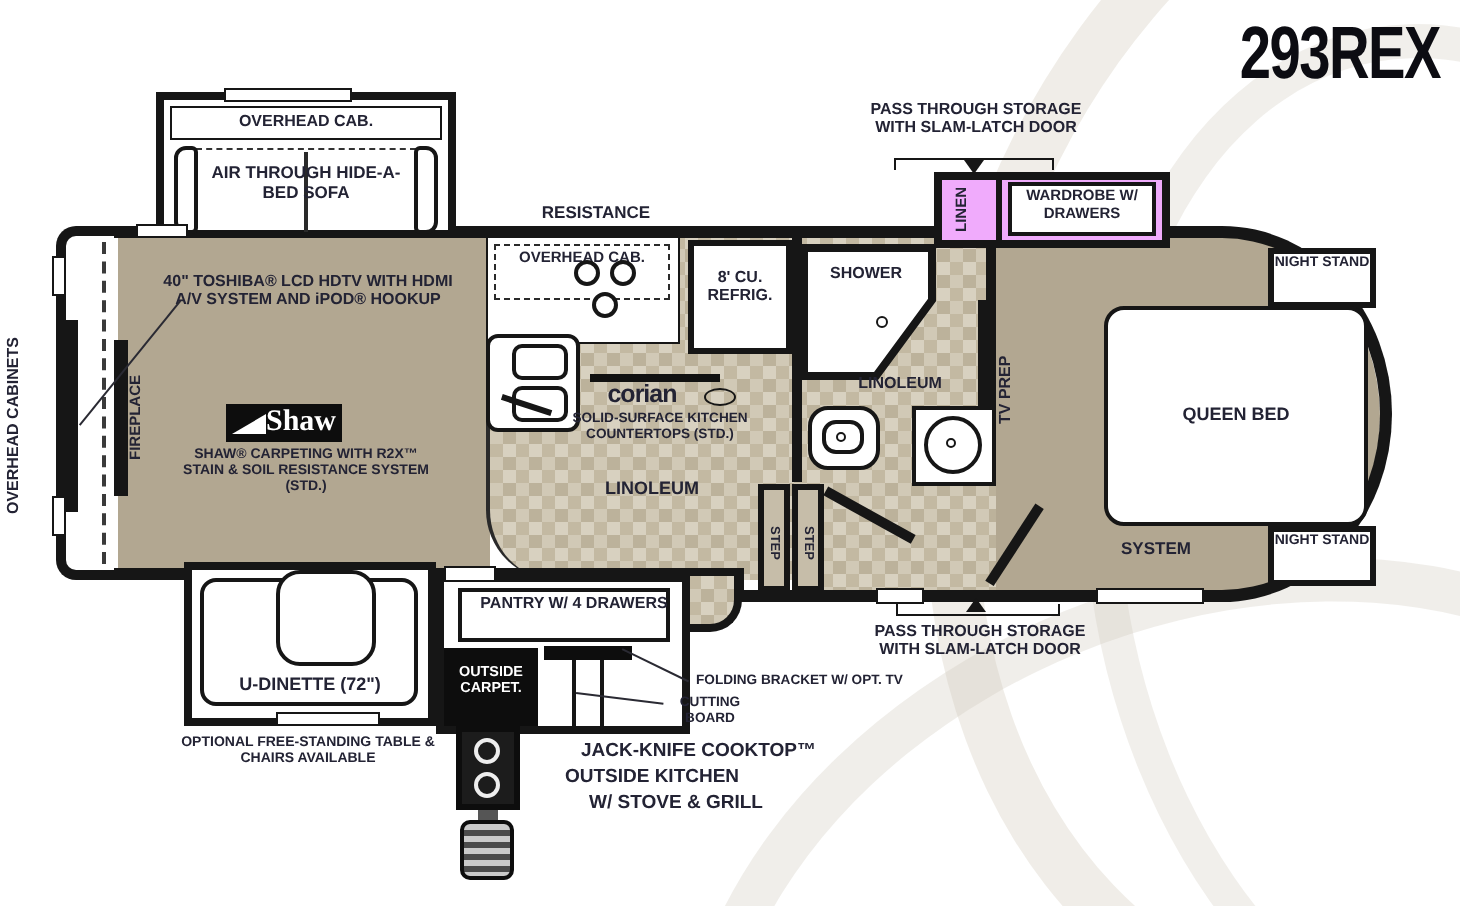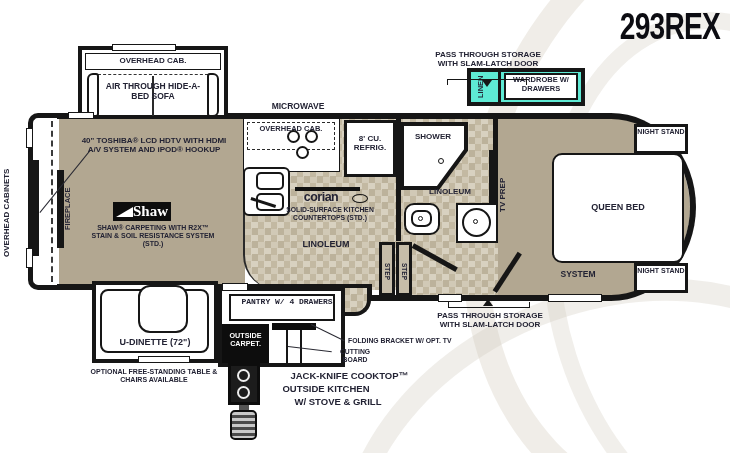--- a/index.html
+++ b/index.html
@@ -81,21 +81,21 @@
     <div class="lbl" style="left:3px;top:6px;width:136px;font-size:8px;">OVERHEAD CAB.</div>
     <div class="abs" style="left:16px;top:24px;width:110px;border-top:1.8px dashed #333;"></div>
     <div class="box" style="left:5px;top:23px;width:12px;height:44px;border-width:2px;border-radius:6px 3px 3px 6px;"></div>
     <div class="box" style="left:125px;top:23px;width:12px;height:44px;border-width:2px;border-radius:3px 6px 6px 3px;"></div>
     <div class="abs" style="left:70px;top:26px;width:1.8px;height:40px;background:#2a2a2a;"></div>
     <div class="lbl" style="left:18px;top:32px;width:106px;font-size:8.5px;">AIR THROUGH HIDE-A-BED SOFA</div>
   </div>
   <div class="window" style="left:112px;top:44px;width:64px;height:7px;"></div>
   <div class="window" style="left:68px;top:112px;width:26px;height:7px;"></div>
 
-  <div class="lbl" style="left:248px;top:102px;width:100px;font-size:8.5px;z-index:5;">MICROWAVE</div>
+  <div class="lbl" style="left:248px;top:102px;width:100px;font-size:8.5px;z-index:5;">RESISTANCE</div>
   <div class="box thin z4" style="left:243px;top:118px;width:97px;height:54px;"></div>
   <div class="abs z4" style="left:247px;top:122px;width:88px;height:28px;border:1.8px dashed #2a2a2a;box-sizing:border-box;"></div>
   <div class="lbl z5" style="left:248px;top:125px;width:86px;font-size:7.5px;">OVERHEAD CAB.</div>
   <div class="ring z5" style="left:287px;top:130px;width:13px;height:13px;"></div>
   <div class="ring z5" style="left:305px;top:130px;width:13px;height:13px;"></div>
   <div class="ring z5" style="left:296px;top:146px;width:13px;height:13px;"></div>
 
   <div class="box z4" style="left:344px;top:120px;width:52px;height:57px;border-width:3px;"></div>
   <div class="lbl z5" style="left:346px;top:134px;width:48px;font-size:8px;">8' CU. REFRIG.</div>
 
@@ -138,21 +138,21 @@
     <div class="vlbl" style="left:1px;top:6px;height:40px;font-size:6.5px;">STEP</div>
   </div>
 
   <div class="line z5" style="left:413px;top:243px;width:50px;height:4.5px;transform:rotate(29deg);"></div>
   <div class="line z5" style="left:520px;top:251px;width:46px;height:4.5px;transform:rotate(123deg);"></div>
 
   <div class="lbl" style="left:428px;top:50px;width:120px;font-size:8px;z-index:5;">PASS THROUGH STORAGE WITH SLAM-LATCH DOOR</div>
   <div class="abs z5" style="left:447px;top:79px;width:80px;height:6px;border-top:1.6px solid #161616;border-left:1.6px solid #161616;border-right:1.6px solid #161616;box-sizing:border-box;"></div>
   <div class="tri-down" style="left:482px;top:80px;"></div>
 
-  <div class="abs z4" style="left:467px;top:68px;width:118px;height:38px;background:#5eead4;border:4px solid #161616;box-sizing:border-box;">
+  <div class="abs z4" style="left:467px;top:86px;width:118px;height:38px;background:#f0abfc;border:4px solid #161616;box-sizing:border-box;">
     <div class="abs" style="left:27px;top:0;width:3px;height:30px;background:#161616;"></div>
     <div class="vlbl flip" style="left:6px;top:1px;height:28px;font-size:7.5px;">LINEN</div>
     <div class="box" style="left:33px;top:1px;width:74px;height:27px;border-width:2px;"></div>
     <div class="lbl" style="left:33px;top:4px;width:74px;font-size:7.5px;">WARDROBE W/ DRAWERS</div>
   </div>
 
   <div class="box z4" style="left:634px;top:124px;width:54px;height:30px;border-width:3px;"></div>
   <div class="lbl z5" style="left:636px;top:128px;width:50px;font-size:7px;">NIGHT STAND</div>
   <div class="box z4" style="left:552px;top:153px;width:132px;height:110px;border-radius:10px;"></div>
   <div class="lbl z5" style="left:562px;top:202px;width:112px;font-size:9px;">QUEEN BED</div>
@@ -173,21 +173,21 @@
   <div class="abs z4" style="left:92px;top:281px;width:126px;height:82px;background:#fff;border:4.5px solid #161616;box-sizing:border-box;">
     <div class="box" style="left:4px;top:4px;width:109px;height:64px;border-width:2px;border-radius:8px;"></div>
     <div class="box" style="left:42px;top:0px;width:50px;height:48px;border-width:2.5px;border-radius:12px;"></div>
     <div class="lbl" style="left:4px;top:52px;width:110px;font-size:9px;">U-DINETTE (72")</div>
   </div>
   <div class="window" style="left:138px;top:356px;width:52px;height:7px;"></div>
   <div class="lbl" style="left:90px;top:368px;width:128px;font-size:7px;z-index:5;">OPTIONAL FREE-STANDING TABLE &amp; CHAIRS AVAILABLE</div>
 
   <div class="abs z4" style="left:218px;top:287px;width:127px;height:80px;background:#fff;border:4px solid #161616;box-sizing:border-box;">
     <div class="box" style="left:7px;top:3px;width:106px;height:27px;border-width:2px;"></div>
-    <div class="lbl" style="left:7px;top:6px;width:116px;font-size:8px;font-family:Liberation Mono, monospace;">PANTRY W/ 4 DRAWERS</div>
+    <div class="lbl" style="left:7px;top:6px;width:116px;font-size:8px;">PANTRY W/ 4 DRAWERS</div>
     <div class="abs" style="left:0px;top:33px;width:47px;height:39px;background:#0d0d0d;"></div>
     <div class="lbl" style="left:0px;top:41px;width:47px;font-size:7.2px;color:#ffffff;">OUTSIDE CARPET.</div>
     <div class="abs" style="left:50px;top:32px;width:44px;height:7px;background:#0d0d0d;"></div>
     <div class="abs" style="left:64px;top:39px;width:2px;height:33px;background:#161616;"></div>
     <div class="abs" style="left:78px;top:39px;width:2px;height:33px;background:#161616;"></div>
   </div>
 
   <div class="leader" style="left:311px;top:324px;width:37px;transform:rotate(26deg);"></div>
   <div class="lbl" style="left:348px;top:337px;width:130px;font-size:6.8px;text-align:left;white-space:nowrap;z-index:5;">FOLDING BRACKET W/ OPT. TV</div>
   <div class="leader" style="left:288px;top:346px;width:44px;transform:rotate(7deg);"></div>

